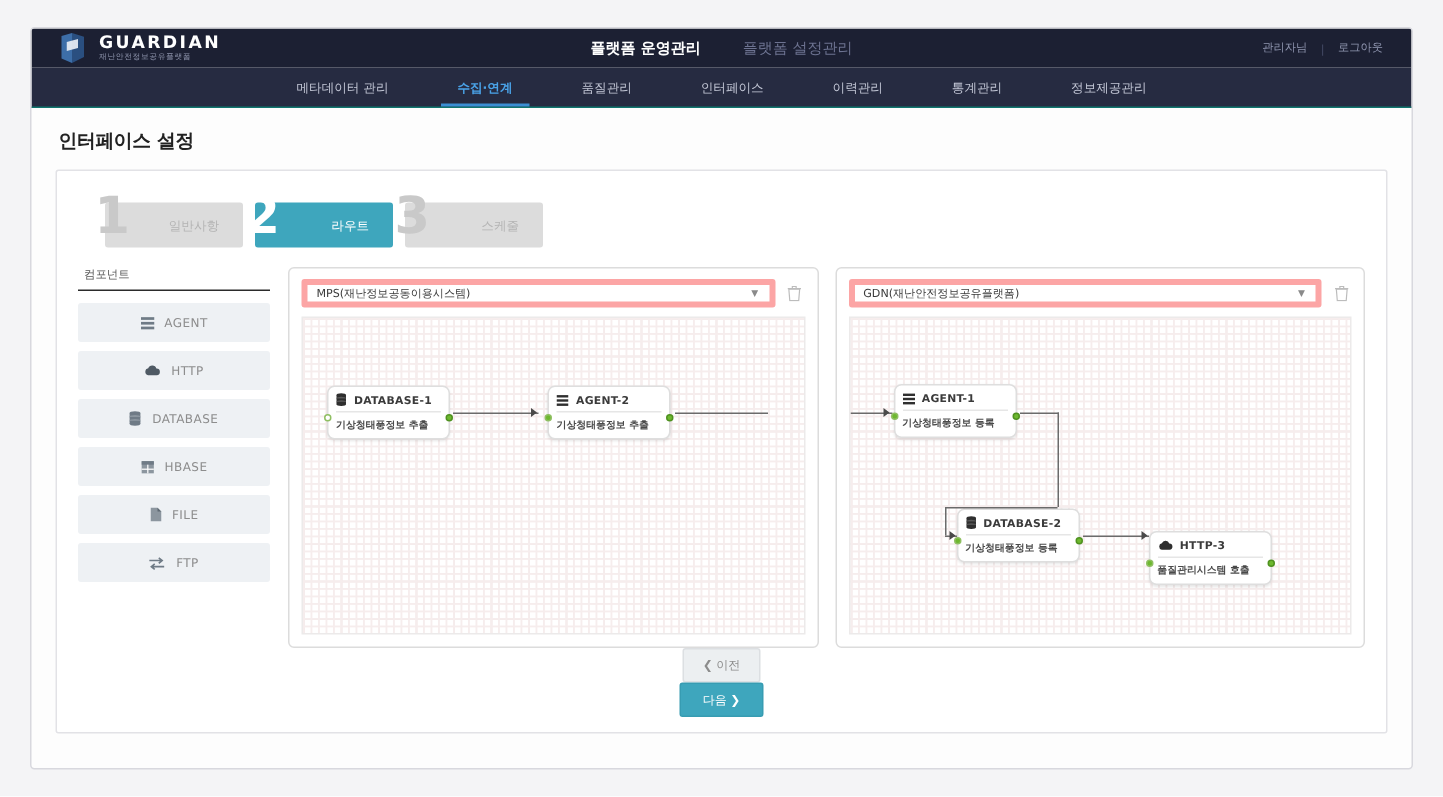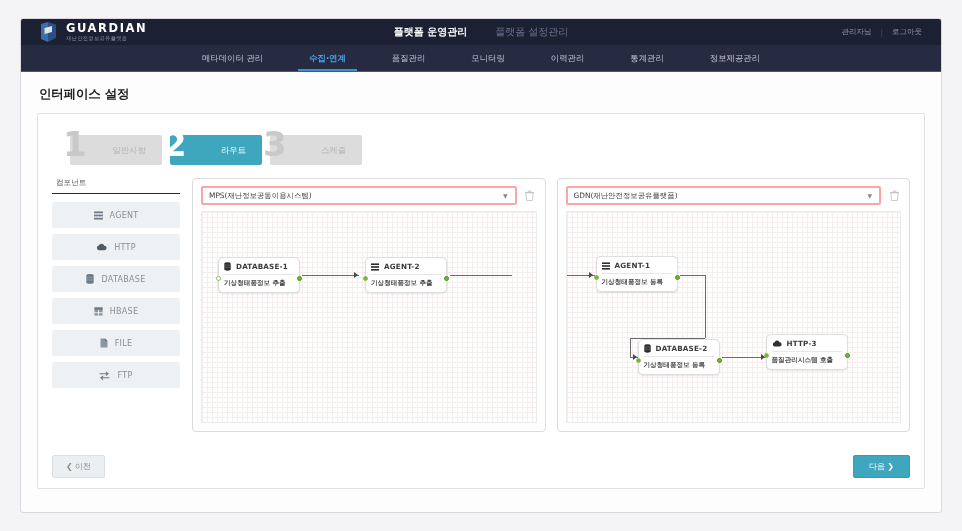--- a/index.html
+++ b/index.html
@@ -208,21 +208,21 @@
   }
   .canvas-head {
     display: flex;
     align-items: center;
     gap: 6px;
     margin-bottom: 6px;
   }
   .select {
     flex: 1;
     height: 19px;
-    border: 2px solid #fca5a5;
+    border: 4px solid #fca5a5;
     border-radius: 2px;
     background: #fff;
     display: flex;
     align-items: center;
     padding: 0 6px;
     font-size: 7.4px;
     color: #3a3a3a;
     cursor: pointer;
     position: relative;
   }
@@ -306,20 +306,21 @@
     border-left: 4px solid #4a4a4a;
   }
 
   
   .foot {
     position: absolute;
     left: 14px; right: 14px; bottom: 10px;
     display: flex;
     justify-content: space-between;
     align-items: center;
+    flex-direction: column;
   }
   .btn-prev {
     background: #eceff1;
     border: 1px solid #dcdfe2;
     color: #8c8c8c;
     font-size: 8px;
     padding: 5px 13px;
     border-radius: 2px;
     cursor: pointer;
   }
@@ -364,21 +365,21 @@
         <span>관리자님</span>
         <span class="sep">|</span>
         <span>로그아웃</span>
       </div>
     </div>
 
     <div class="navbar">
       <div class="nav-item">메타데이터 관리</div>
       <div class="nav-item active">수집·연계</div>
       <div class="nav-item">품질관리</div>
-      <div class="nav-item">모니터링</div>
+      <div class="nav-item">인터페이스</div>
       <div class="nav-item">이력관리</div>
       <div class="nav-item">통계관리</div>
       <div class="nav-item">정보제공관리</div>
     </div>
 
     <div class="content">
       <div class="page-title">인터페이스 설정</div>
 
       <div class="panel">
 
@@ -591,21 +592,21 @@
                         <ellipse cx="4" cy="6.6" rx="3.6" ry="1.3" fill="#5a5a5a"></ellipse>
                         <rect x="0.4" y="6.6" width="7.2" height="1.9" fill="#2f2f2f"></rect>
                         <ellipse cx="4" cy="8.5" rx="3.6" ry="1.3" fill="#2f2f2f"></ellipse>
                       </svg>
                     </span>
                     <span class="node-title">DATABASE-2</span>
                   </div>
                   <div class="node-desc">기상청태풍정보 등록</div>
                 </div>
 
-                <div class="node" style="left:199px; top:122px;">
+                <div class="node" style="left:199px; top:142px;">
                   <span class="port in filled"></span>
                   <span class="port out"></span>
                   <div class="node-head">
                     <span>
                       <svg width="10" height="7" viewBox="0 0 12 8">
                         <path d="M3 7.5 A2.6 2.6 0 0 1 3.1 2.4 A3.1 3.1 0 0 1 9 2.6 A2.4 2.4 0 0 1 9.2 7.5 Z" fill="#2f2f2f"></path>
                       </svg>
                     </span>
                     <span class="node-title">HTTP-3</span>
                   </div>

